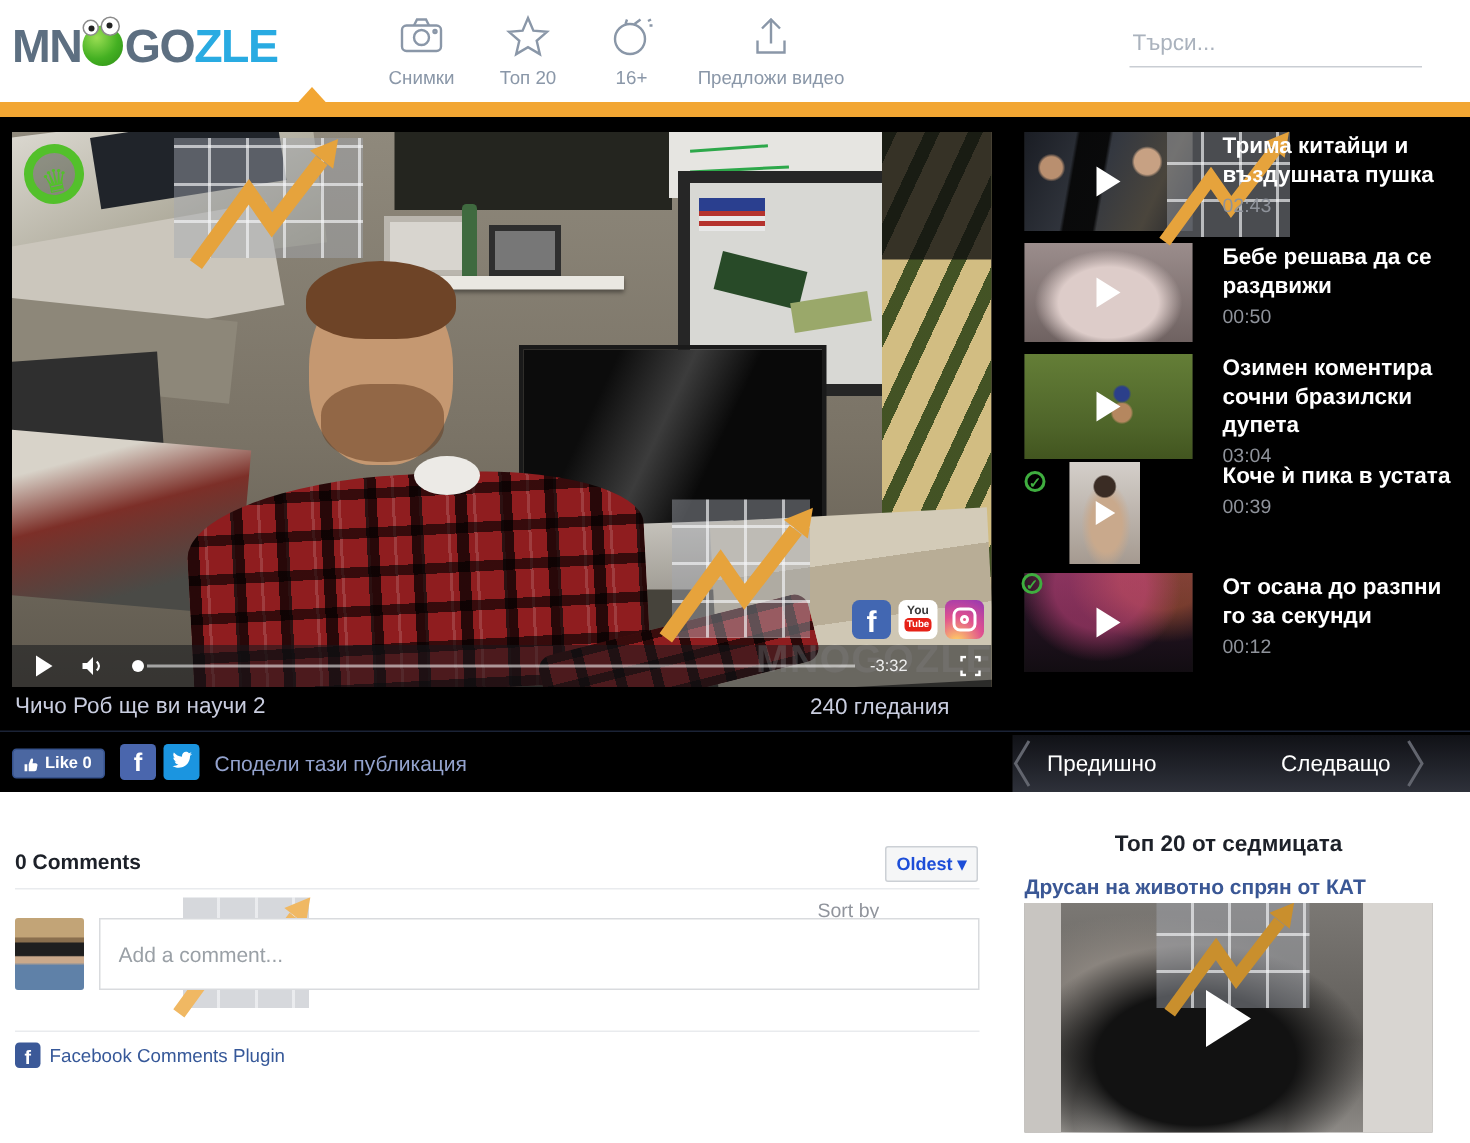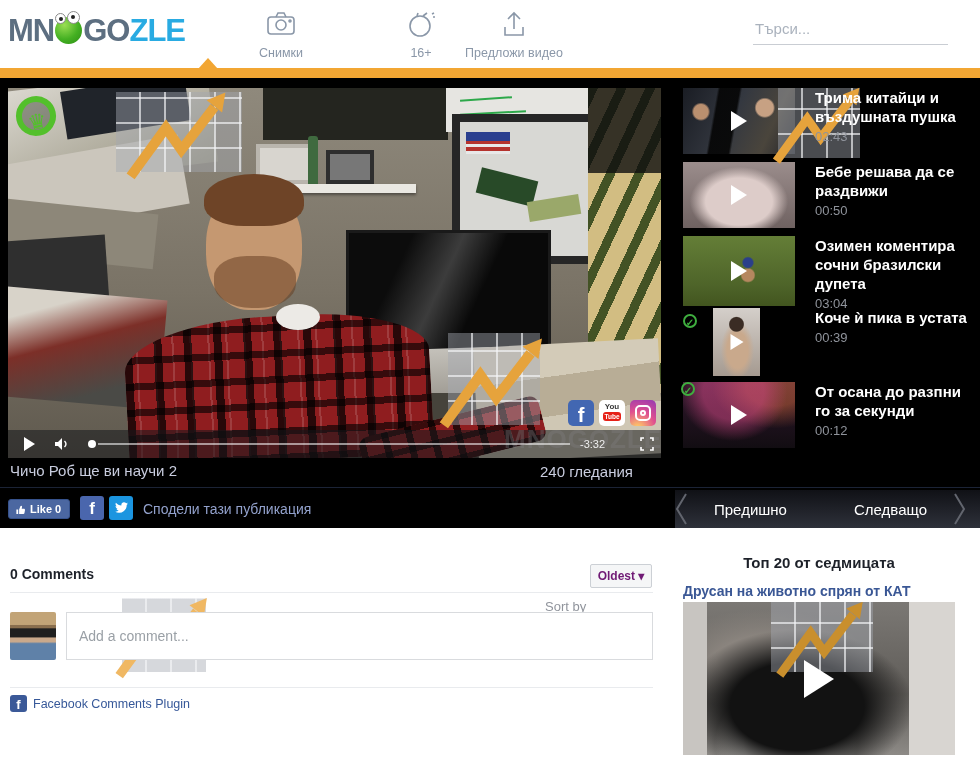--- a/index.html
+++ b/index.html
@@ -120,21 +120,21 @@
   
   .share-strip{position:absolute;left:0;top:412px;width:980px;height:38px;background:#000;}
   .nav-gradient{position:absolute;left:675px;top:0;width:305px;height:38px;
                 background:linear-gradient(180deg,#101116 0%,#2e313a 100%);}
   .like-btn{position:absolute;left:8px;top:9px;height:20px;background:#4b67a1;border:1px solid #36528c;border-radius:3px;
             color:#fff;font-size:11px;font-weight:bold;padding:0 8px 0 6px;line-height:18px;cursor:pointer;display:flex;align-items:center;gap:4px;}
   .share-sq{position:absolute;top:6px;width:24px;height:24px;border-radius:3px;cursor:pointer;color:#fff;text-align:center;}
   .share-fb{left:80px;background:#4a66ad;font-weight:bold;font-size:17px;line-height:26px;}
   .share-tw{left:109px;background:#1b95e0;padding-top:4px;}
   .share-label{position:absolute;left:143px;top:11px;font-size:14px;color:#93a2cd;}
-  .pn-btn{position:absolute;top:0;height:38px;display:flex;align-items:center;gap:26px;cursor:pointer;color:#fff;font-size:15px;}
+  .pn-btn{position:absolute;top:0;height:38px;display:flex;align-items:center;gap:10px;cursor:pointer;color:#fff;font-size:15px;}
   .pn-prev{left:674px;}
   .pn-next{left:854px;}
   .pn-btn svg{stroke:#62656e;fill:none;stroke-width:2;}
 
   
   .rel-item{position:absolute;left:683px;width:297px;cursor:pointer;}
   .rel-thumb{position:absolute;left:0;top:0;width:112px;height:66px;overflow:hidden;background:#222;}
   .rel-text{position:absolute;left:132px;top:0;width:160px;}
   .rel-title{font-size:15px;font-weight:bold;color:#fff;line-height:19px;}
   .rel-time{font-size:13px;color:#8f939b;margin-top:3px;}
@@ -160,21 +160,21 @@
       linear-gradient(180deg,#d4cfca,#a59a90);}
   .t5{background-image:
       radial-gradient(ellipse at 45% 15%, rgba(205,70,130,.55) 0 35%, transparent 62%),
       radial-gradient(ellipse at 82% 8%, rgba(240,120,60,.4) 0 22%, transparent 48%),
       linear-gradient(180deg,#3a1d33 0%,#241322 40%,#120d12 100%);}
 
   
   .comments-head{position:absolute;left:10px;top:566px;font-size:14px;font-weight:bold;color:#1d2129;}
   .sortby{position:absolute;left:545px;top:569px;font-size:13px;color:#90949c;margin-top:30px;}
   .sort-btn{position:absolute;left:590px;top:564px;width:62px;height:24px;background:#f5f6f7;border:1px solid #ccd0d5;
-            border-radius:2px;font-size:12px;font-weight:bold;color:#701a75;text-align:center;line-height:22px;cursor:pointer;}
+            border-radius:2px;font-size:12px;font-weight:bold;color:#1d4ed8;text-align:center;line-height:22px;cursor:pointer;}
   .com-divider{position:absolute;left:10px;top:592px;width:643px;height:1px;background:#e9ebee;}
   .avatar{position:absolute;left:10px;top:612px;width:46px;height:48px;border-radius:2px;
           background:linear-gradient(180deg,#c2a477 0 26%,#8a6f4e 28% 33%,#1f1f1f 35% 52%,#caa98b 54% 62%,#5f81a8 66% 100%);}
   .comment-input{position:absolute;left:66px;top:612px;width:587px;height:48px;border:1px solid #d9dbde;background:#fff;
                  font-size:14px;color:#333;padding:0 12px;outline:none;font-family:"Liberation Sans",sans-serif;}
   .comment-input::placeholder{color:#9aa0a6;}
   .plg-divider{position:absolute;left:10px;top:687px;width:643px;height:1px;background:#e9ebee;}
   .fbp-icon{position:absolute;left:10px;top:695px;width:17px;height:17px;background:#3b5998;border-radius:3px;
             color:#fff;font-weight:bold;font-size:13px;text-align:center;line-height:19px;cursor:pointer;}
   .fbp-label{position:absolute;left:33px;top:697px;font-size:12.5px;color:#365899;cursor:pointer;}
@@ -211,20 +211,28 @@
     <div class="nav-item" style="left:249px;width:64px;">
       <span class="nico">
         <svg width="32" height="28" viewBox="0 0 32 28">
             <rect x="3" y="7" width="26" height="17" rx="3"></rect>
             <path d="M11 7 L13 3 H19 L21 7"></path>
             <circle cx="16" cy="15" r="5"></circle>
             <circle cx="25" cy="11" r="1"></circle>
           </svg>
       </span>
       <span class="nlbl">Снимки</span>
+    </div>
+    <div class="nav-item" style="left:322px;width:60px;">
+      <span class="nico">
+        <svg width="30" height="28" viewBox="0 0 30 28">
+            <path d="M15 2 L18.6 10.4 L27.7 11.2 L20.8 17.2 L22.9 26.1 L15 21.4 L7.1 26.1 L9.2 17.2 L2.3 11.2 L11.4 10.4 Z"></path>
+          </svg>
+      </span>
+      <span class="nlbl">Топ 20</span>
     </div>
     <div class="nav-item" style="left:394px;width:54px;">
       <span class="nico">
         <svg width="32" height="28" viewBox="0 0 32 28">
             <circle cx="15" cy="16" r="10"></circle>
             <path d="M12 6 L13 3 M18 6 L22 3"></path>
             <path d="M27 4 L29 3 M28 7 L30 7"></path>
           </svg>
       </span>
       <span class="nlbl">16+</span>

